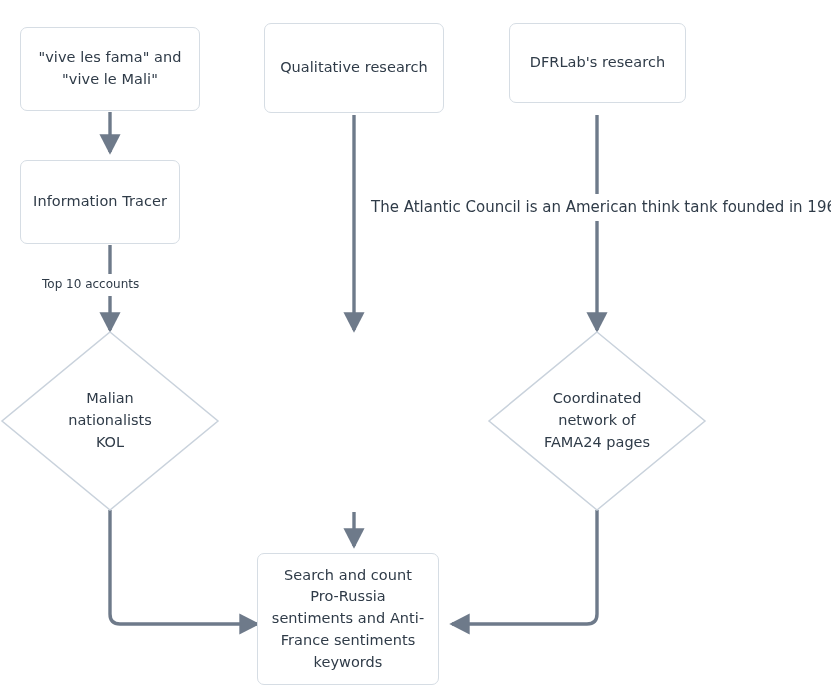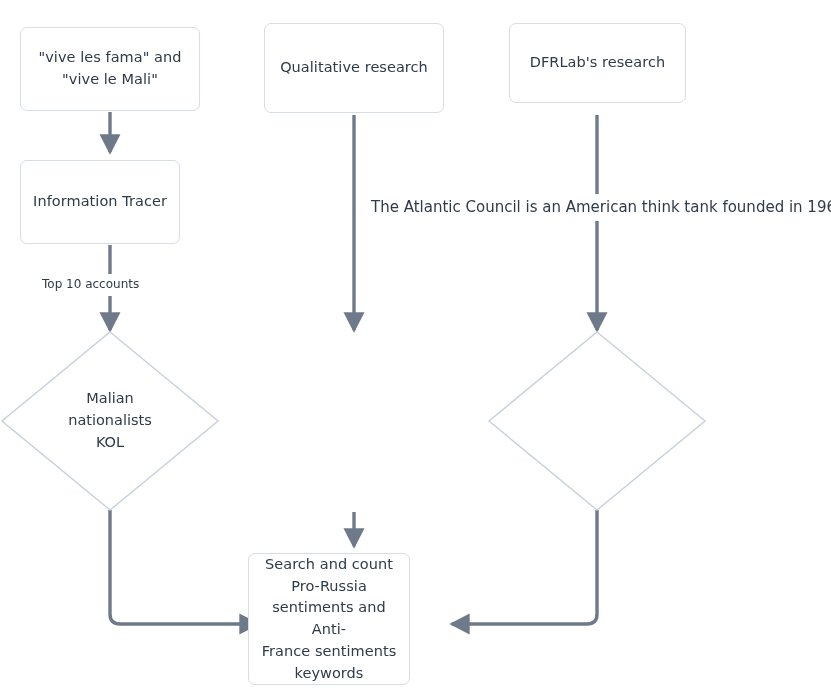--- a/index.html
+++ b/index.html
@@ -162,23 +162,26 @@
     <span class="diamond-label">Malian
 nationalists
 KOL</span>
   </div>
 
 
   <div class="diamond-wrap" style="left:487px; top:330px; width:220px; height:182px;">
     <svg class="diamond-shape" viewBox="0 0 220 182" preserveAspectRatio="none">
       <polygon points="110,2 218,91 110,180 2,91" fill="#ffffff" stroke="#c9d2dc" stroke-width="1.5"></polygon>
     </svg>
+    <span class="diamond-label">Coordinated
+network of
+FAMA24 pages</span>
   </div>
 
-  <div class="node box" style="left:248px; top:553px; width:162px; height:132px;">
+  <div class="node box" style="left:257px; top:553px; width:182px; height:132px;">
     <span class="label">Search and count
 Pro-Russia
 sentiments and Anti-
 France sentiments
 keywords</span>
   </div>
 
 </div>
 
 </body></html>

